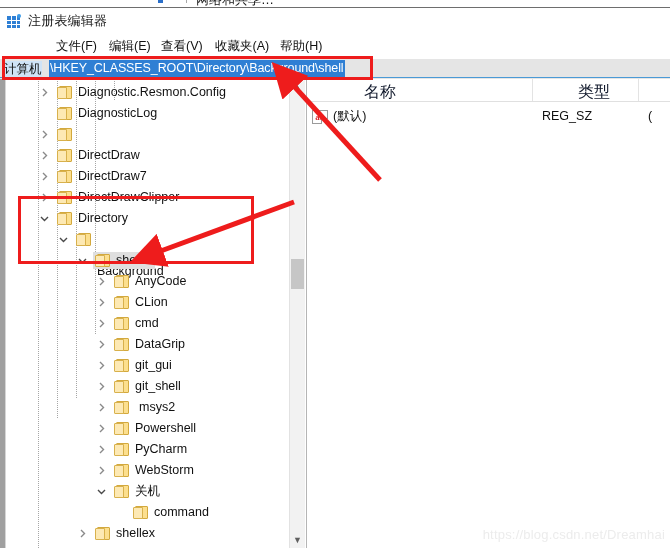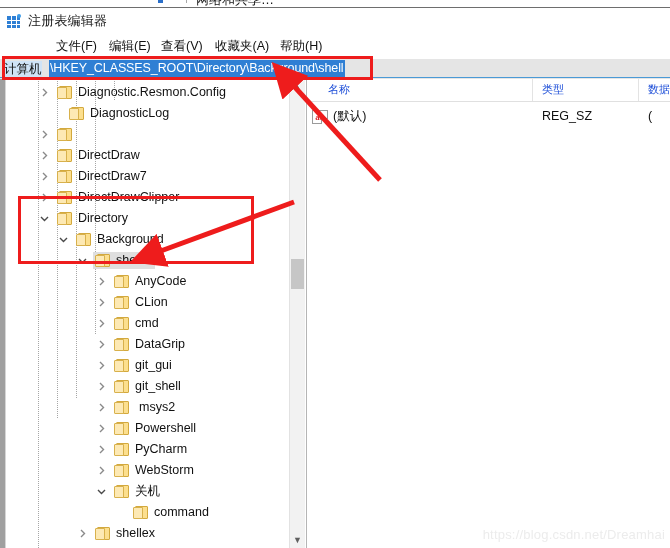--- a/index.html
+++ b/index.html
@@ -294,24 +294,25 @@
   .list-header {
     position: absolute;
     left: 0; top: 0;
     width: 360px; height: 22px;
     background: #ffffff;
     border-bottom: 1px solid #e0e0e0;
   }
   .col-head {
     position: absolute;
     top: 3px;
-    font-size: 11px;
-    color: #1d4ed8;
+    font-size: 16px;
+    color: #0f172a;
     white-space: nowrap;
     cursor: default;
+    margin-left: 36px;
   }
   .col-div {
     position: absolute;
     top: 0;
     width: 1px; height: 22px;
     background: #e3e3e3;
   }
   .list-row {
     position: absolute;
     left: 0;
@@ -441,21 +442,21 @@
             <svg width="9" height="9" viewBox="0 0 9 9">
               <path d="M3 1 L6.5 4.5 L3 8" fill="none" stroke="#8a8a8a" stroke-width="1.4"></path>
             </svg>
           </span>
           <span class="folder" style="left: 51px;">
             <span class="back"></span>
             <span class="front"></span>
           </span>
           <span class="label" style="left: 72px;">Diagnostic.Resmon.Config</span>
         </div>
-        <div class="tree-row" style="top: 24px; width: 283px; margin-left: 12px;">
+        <div class="tree-row" style="top: 24px; width: 283px;">
           <span class="folder" style="left: 51px;">
             <span class="back"></span>
             <span class="front"></span>
           </span>
           <span class="label" style="left: 72px;">DiagnosticLog</span>
         </div>
         <div class="tree-row" style="top: 45px; width: 283px;">
           <span class="chev" style="left: 34px;">
             <svg width="9" height="9" viewBox="0 0 9 9">
               <path d="M3 1 L6.5 4.5 L3 8" fill="none" stroke="#8a8a8a" stroke-width="1.4"></path>
@@ -517,21 +518,21 @@
         <div class="tree-row" style="top: 150px; width: 283px;">
           <span class="chev" style="left: 53px;">
             <svg width="9" height="9" viewBox="0 0 9 9">
               <path d="M1 3 L4.5 6.5 L8 3" fill="none" stroke="#4a4a4a" stroke-width="1.4"></path>
             </svg>
           </span>
           <span class="folder" style="left: 70px;">
             <span class="back"></span>
             <span class="front"></span>
           </span>
-          <span class="label" style="left: 91px;">Background</span>
+          <span class="label" style="left: 91px; margin-top: 32px;">Background</span>
         </div>
         <div class="tree-row selected" style="top: 171px; width: 283px;">
           <span class="chev" style="left: 72px;">
             <svg width="9" height="9" viewBox="0 0 9 9">
               <path d="M1 3 L4.5 6.5 L8 3" fill="none" stroke="#4a4a4a" stroke-width="1.4"></path>
             </svg>
           </span>
           <span class="label-bg" style="left: 87px; width: 62px;"></span>
           <span class="folder" style="left: 89px;">
             <span class="back"></span>

